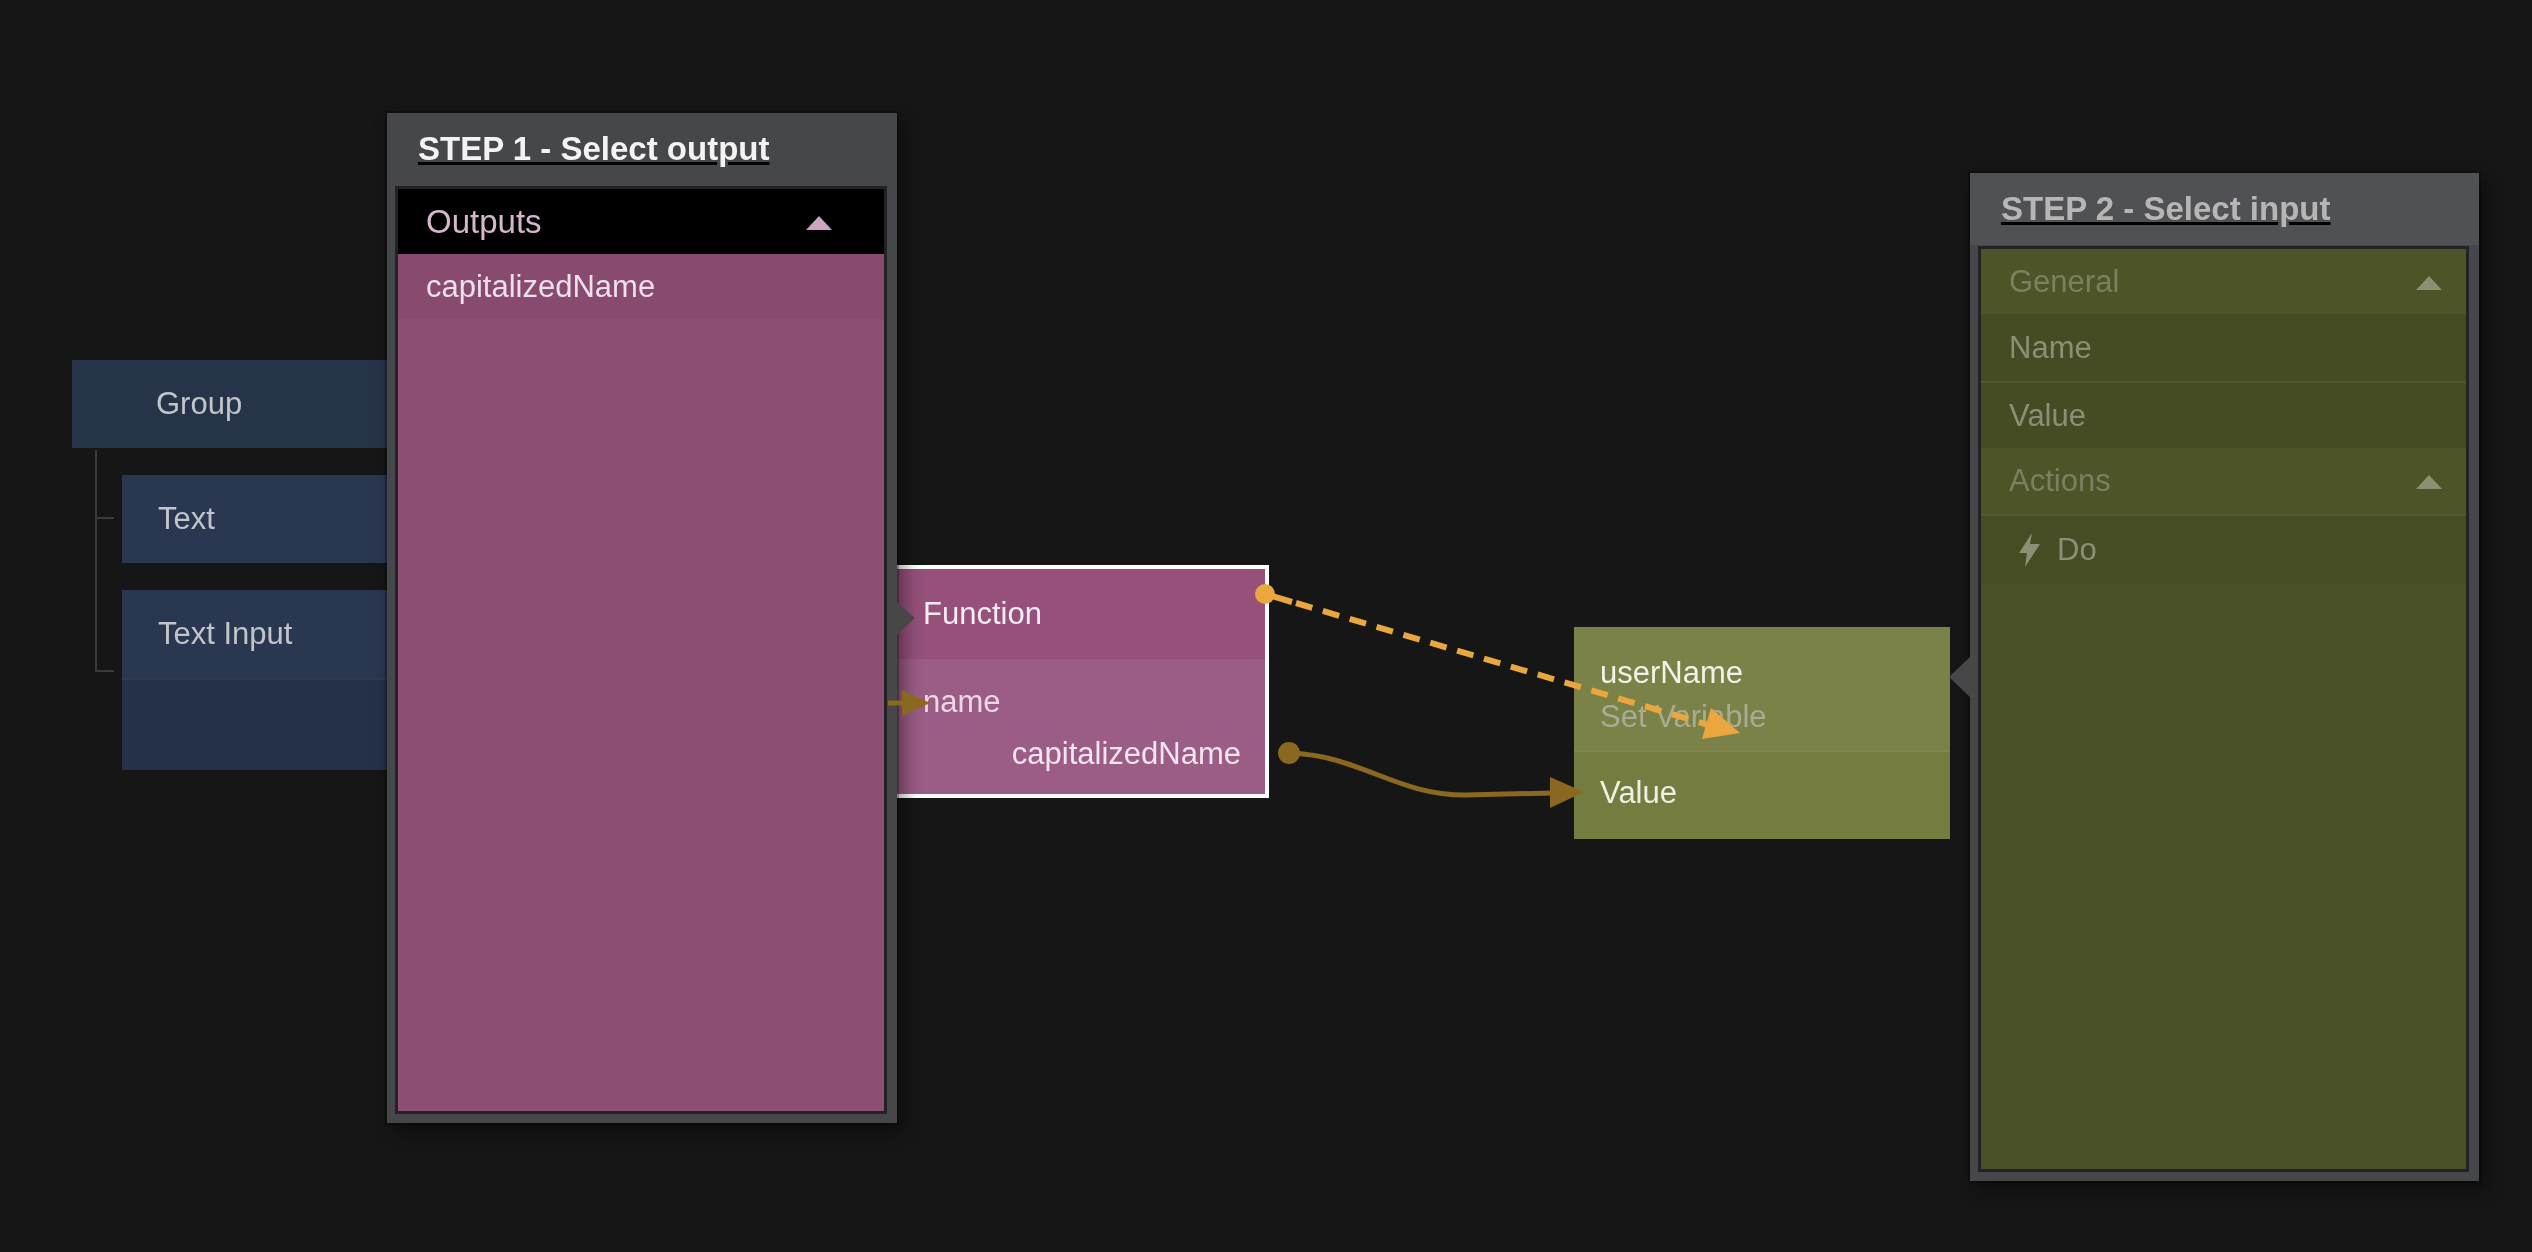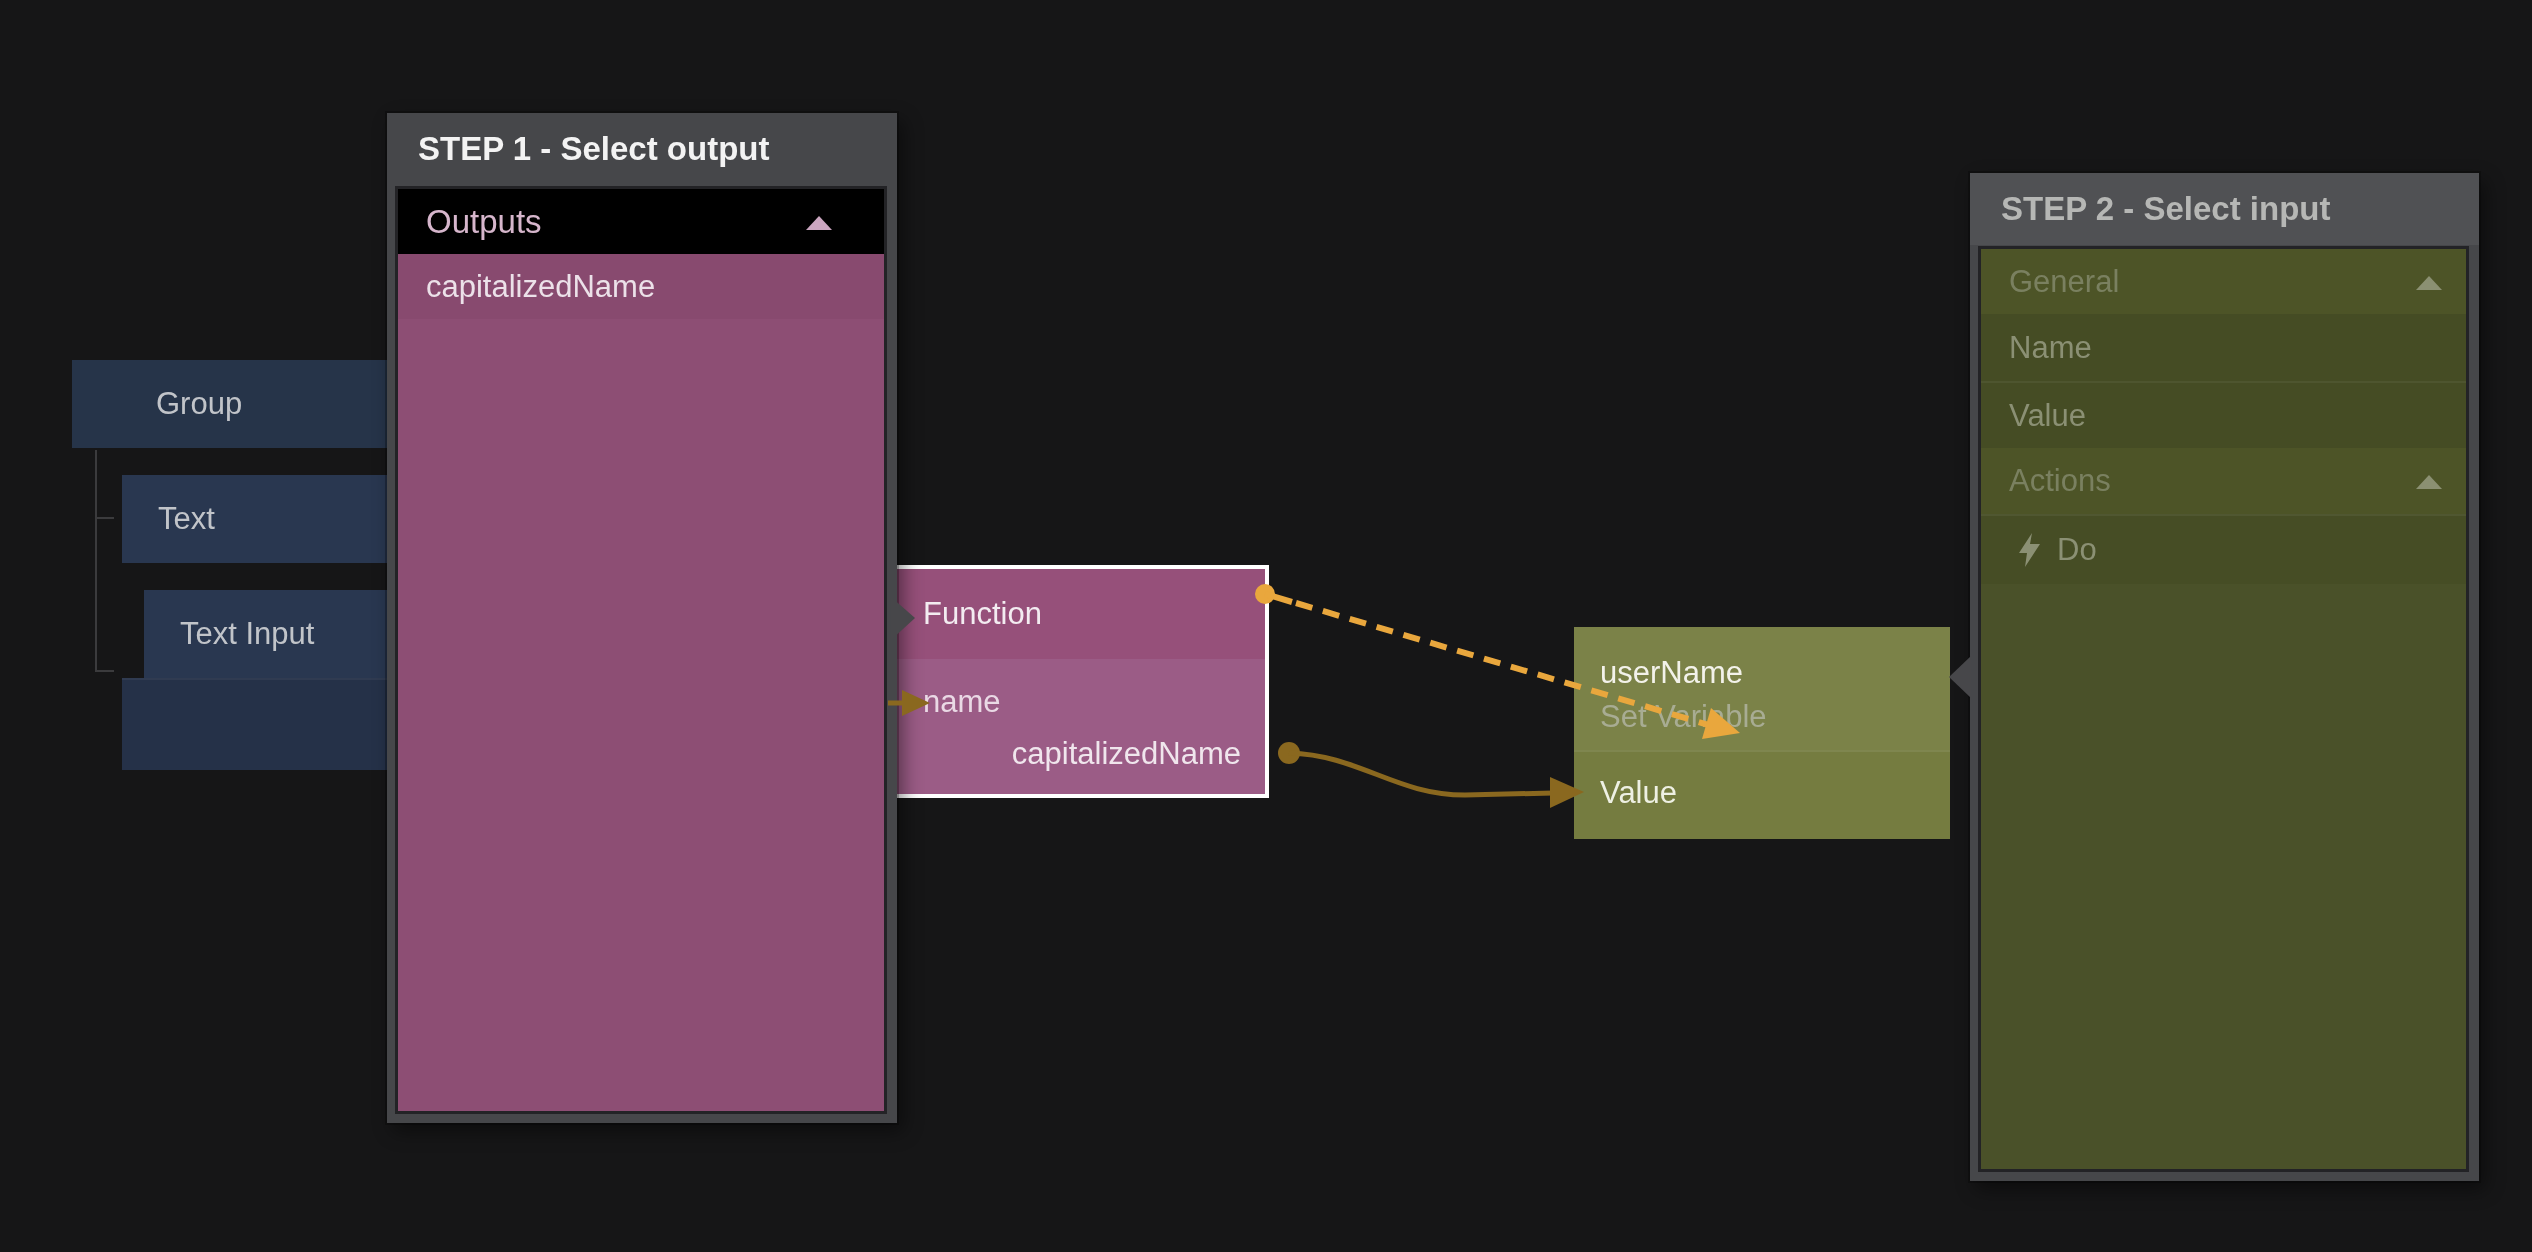--- a/index.html
+++ b/index.html
@@ -6,21 +6,21 @@
   body{
     width:2532px;height:1252px;
     background:#161617;
     overflow:hidden;position:relative;
     font-family:"Liberation Sans", sans-serif;
     -webkit-font-smoothing:antialiased;
   }
   
   .underlay{position:absolute;left:0;top:0;z-index:1;pointer-events:none;}
   .node{position:absolute;z-index:2;}
-  .panel{position:absolute;z-index:3;}
+  .panel{position:absolute;z-index:3;text-decoration:underline;}
   .overlay{position:absolute;left:0;top:0;z-index:6;pointer-events:none;}
 
   
   .blue-node{
     background:#293750;color:#c1c4c9;font-size:31px;
     display:flex;align-items:center;
   }
   .blue-node .lbl{padding-left:36px;}
   .group-node{left:72px;top:360px;width:316px;height:88px;background:#263449;}
   .group-node .lbl{padding-left:40px;margin-left:44px;}
@@ -102,21 +102,21 @@
   <path d="M96,671 H114" stroke="#3b3b3d" stroke-width="2" fill="none"></path>
 </svg>
 
 <div class="node blue-node group-node">
   <span class="lbl">Group</span>
 </div>
 <div class="node blue-node text-node">
   <span class="lbl">Text</span>
 </div>
 <div class="node textinput-node">
-  <div class="ti-header blue-node" style="position:static;margin-left:22px;">
+  <div class="ti-header blue-node" style="position:static;">
     <span class="lbl">Text Input</span>
   </div>
   <div class="ti-body"></div>
 </div>
 
 <div class="panel step-panel" id="step1">
   <div class="panel-title">STEP 1 - Select output</div>
   <div class="panel-inner">
     <div class="panel-content">
       <div class="p-row row-outputs">

